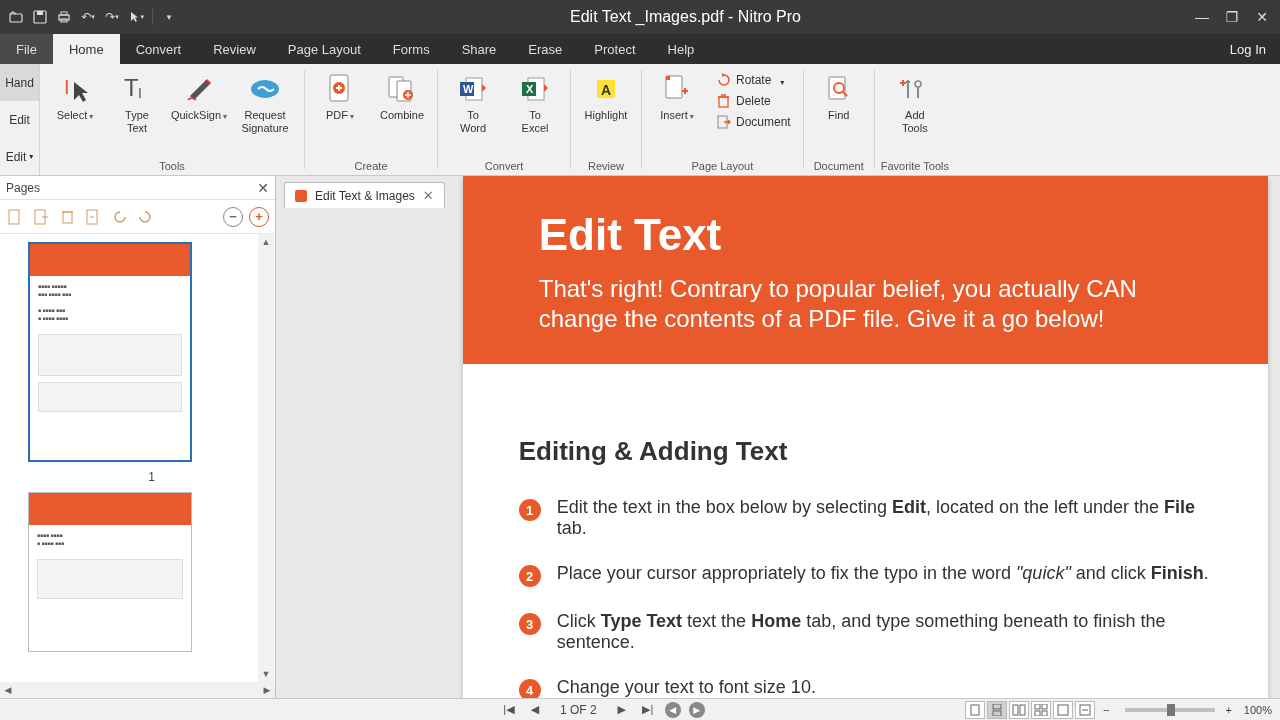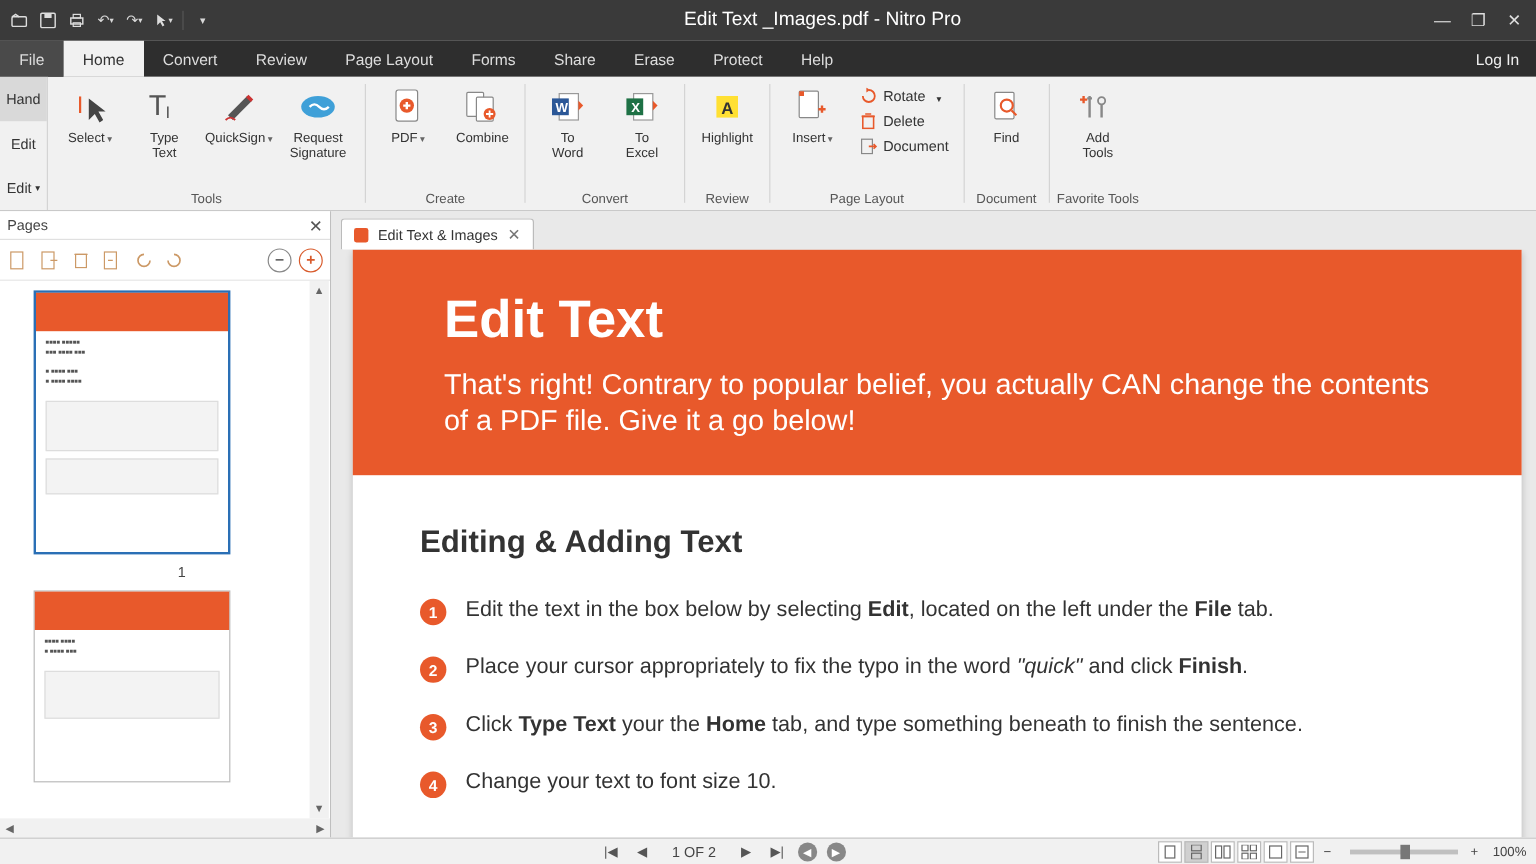--- a/index.html
+++ b/index.html
@@ -61,33 +61,33 @@
 .thumb .tbanner{ height:32px; background:#e8592b; }
 .thumb .tbody{ padding:6px 8px; font-size:5px; color:#555; line-height:8px;}
 .thumb .timg{ height:42px; background:#f3f3f3; margin:6px 8px; border:1px solid #ddd;}
 .tnum{ text-align:center; font-size:12px; color:#444; margin-bottom:8px;}
 .vscroll{ position:absolute; right:1px; top:0; bottom:0; width:16px; background:#f1f1f1;}
 .vscroll .arr{ height:16px; display:flex;align-items:center;justify-content:center;font-size:9px;color:#666;cursor:pointer;}
 .hscroll{ height:16px; background:#f1f1f1; display:flex;}
 .hscroll .arr{ width:16px; display:flex;align-items:center;justify-content:center;font-size:9px;color:#666;cursor:pointer;}
 
 
-.docwrap{ flex:1; display:flex; flex-direction:column; background:#e9e9e9;}
+.docwrap{ flex:1; display:flex; flex-direction:row; background:#e9e9e9;}
 .doctabs{ height:28px; display:flex; align-items:flex-end; padding-left:8px; margin-top:4px;}
 .doctab{ height:26px; background:#fff; border:1px solid #bbb; border-bottom:none; border-radius:3px 3px 0 0; display:flex; align-items:center; gap:8px; padding:0 10px; font-size:12px; color:#333; cursor:pointer;}
 .doctab .dx{ cursor:pointer; color:#777; font-size:13px;}
 .doctab .dic{ width:12px;height:12px; background:#e8592b; border-radius:2px;}
 
 .docview{ flex:1; overflow:hidden; padding:0 12px 0 18px;}
 .page{ background:#fff; box-shadow:0 2px 6px rgba(0,0,0,.2); }
 .pbanner{ background:#e8592b; color:#fff; padding:34px 56px 30px 76px;}
 .ptitle{ font-size:44px; font-weight:700; margin-bottom:14px;}
 .psub{ font-size:24px; line-height:30px;}
 .pbody{ padding:40px 56px;}
-.phead{ font-size:26px; font-weight:700; color:#333; margin-bottom:30px;}
+.phead{ font-size:26px; font-weight:700; color:#333; margin-bottom:30px;margin-top:32px;}
 .step{ display:flex; gap:16px; margin-bottom:24px; font-size:18px; color:#333;}
 .step .num{ width:22px;height:22px;border-radius:50%;background:#e8592b;color:#fff;display:flex;align-items:center;justify-content:center;font-size:13px;font-weight:600;flex-shrink:0; margin-top:2px;}
 .step b{ font-weight:700;}
 .step i{ font-style:italic;}
 
 
 .status{ position:absolute; bottom:0; left:0; right:0; height:22px; background:#f1f1f1; border-top:1px solid #c9c9c9; display:flex; align-items:center; font-size:11px; color:#444;}
 .navbtns{ margin-left:500px; display:flex; align-items:center; gap:8px;}
 .nbt{ width:18px;height:18px;display:flex;align-items:center;justify-content:center;cursor:pointer;color:#555;}
 .pglbl{ margin:0 8px; font-size:12px;}
@@ -459,21 +459,21 @@
           <div class="step">
               <div class="num">1</div>
               <div><span>Edit the text in the box below by selecting </span><b>Edit</b><span>, located on the left under the </span><b>File</b><span> tab.</span></div>
             </div>
           <div class="step">
               <div class="num">2</div>
               <div><span>Place your cursor appropriately to fix the typo in the word </span><i>"quick"</i><span> and click </span><b>Finish</b><span>.</span></div>
             </div>
           <div class="step">
               <div class="num">3</div>
-              <div><span>Click </span><b>Type Text</b><span> your the </span><b>Home</b><span> tab, and type something beneath to finish the sentence.</span></div>
+              <div><span>Click </span><b>Type Text</b><span> text the </span><b>Home</b><span> tab, and type something beneath to finish the sentence.</span></div>
             </div>
           <div class="step">
               <div class="num">4</div>
               <div>Change your text to font size 10.</div>
             </div>
         </div>
       </div>
     </div>
   </div>
 </div>

